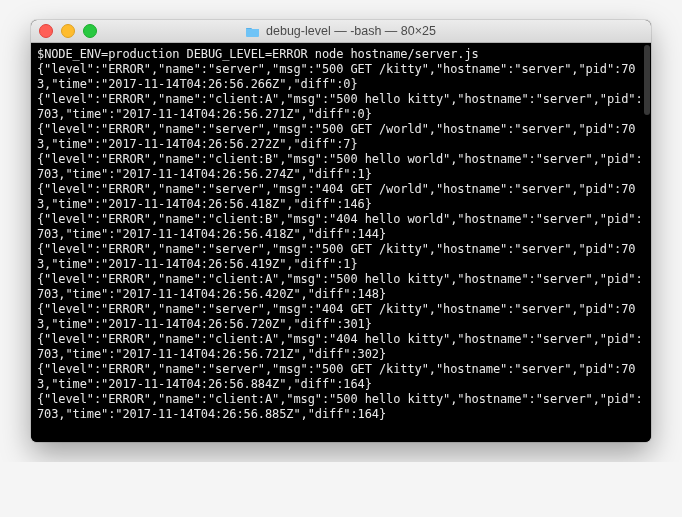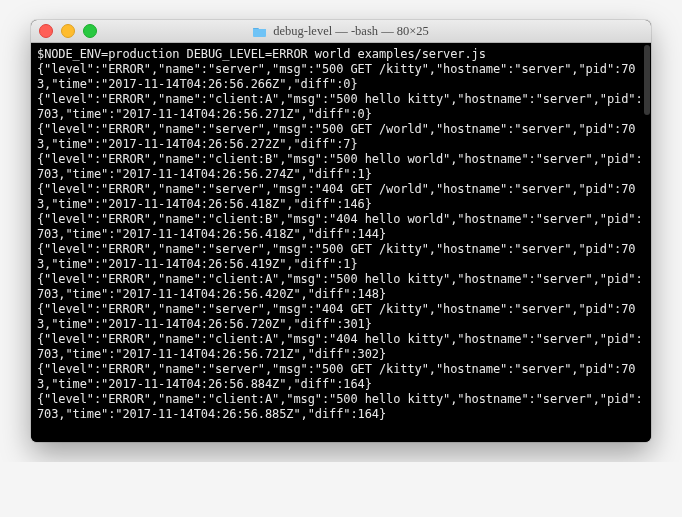--- a/index.html
+++ b/index.html
@@ -43,21 +43,20 @@
     position: absolute;
     left: 0; right: 0;
     text-align: center;
     font-size: 12.5px;
     color: #4a4a4a;
     pointer-events: none;
     display: flex;
     align-items: center;
     justify-content: center;
     gap: 6px;
-    font-family: Liberation Serif, serif;
   }
   .folder-icon {
     width: 14px;
     height: 11px;
     display: inline-block;
   }
   .terminal {
     background: #000;
     padding: 4px 6px 20px 6px;
     font-family: "Menlo","Monaco","Consolas",monospace;
@@ -119,21 +118,21 @@
         </svg>
       </span>
       <span><span>debug-level</span> <span>— -bash — 80×25</span></span>
     </div>
   </div>
 
   <div class="terminal-wrap">
     <div class="terminal">
       <div class="cmd-line">
         <span class="prompt">$ </span>
-          <span class="cmd">NODE_ENV=production DEBUG_LEVEL=ERROR world examples/server.js</span>
+          <span class="cmd">NODE_ENV=production DEBUG_LEVEL=ERROR node hostname/server.js</span>
       </div>
       <div id="log-lines">
           <div class="line">{"level":"ERROR","name":"server","msg":"500 GET /kitty","hostname":"server","pid":703,"time":"2017-11-14T04:26:56.266Z","diff":0}</div>
           <div class="line">{"level":"ERROR","name":"client:A","msg":"500 hello kitty","hostname":"server","pid":703,"time":"2017-11-14T04:26:56.271Z","diff":0}</div>
           <div class="line">{"level":"ERROR","name":"server","msg":"500 GET /world","hostname":"server","pid":703,"time":"2017-11-14T04:26:56.272Z","diff":7}</div>
           <div class="line">{"level":"ERROR","name":"client:B","msg":"500 hello world","hostname":"server","pid":703,"time":"2017-11-14T04:26:56.274Z","diff":1}</div>
           <div class="line">{"level":"ERROR","name":"server","msg":"404 GET /world","hostname":"server","pid":703,"time":"2017-11-14T04:26:56.418Z","diff":146}</div>
           <div class="line">{"level":"ERROR","name":"client:B","msg":"404 hello world","hostname":"server","pid":703,"time":"2017-11-14T04:26:56.418Z","diff":144}</div>
           <div class="line">{"level":"ERROR","name":"server","msg":"500 GET /kitty","hostname":"server","pid":703,"time":"2017-11-14T04:26:56.419Z","diff":1}</div>
           <div class="line">{"level":"ERROR","name":"client:A","msg":"500 hello kitty","hostname":"server","pid":703,"time":"2017-11-14T04:26:56.420Z","diff":148}</div>

